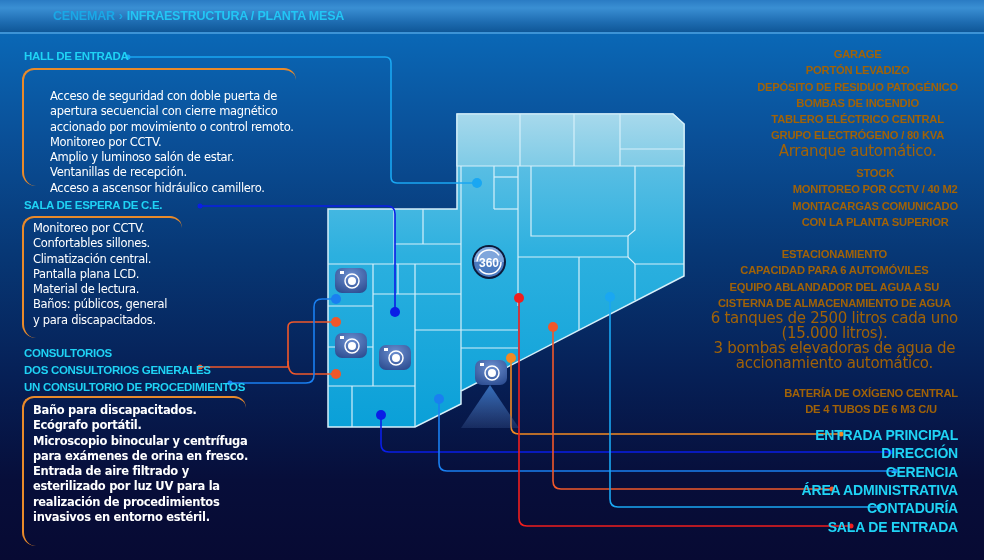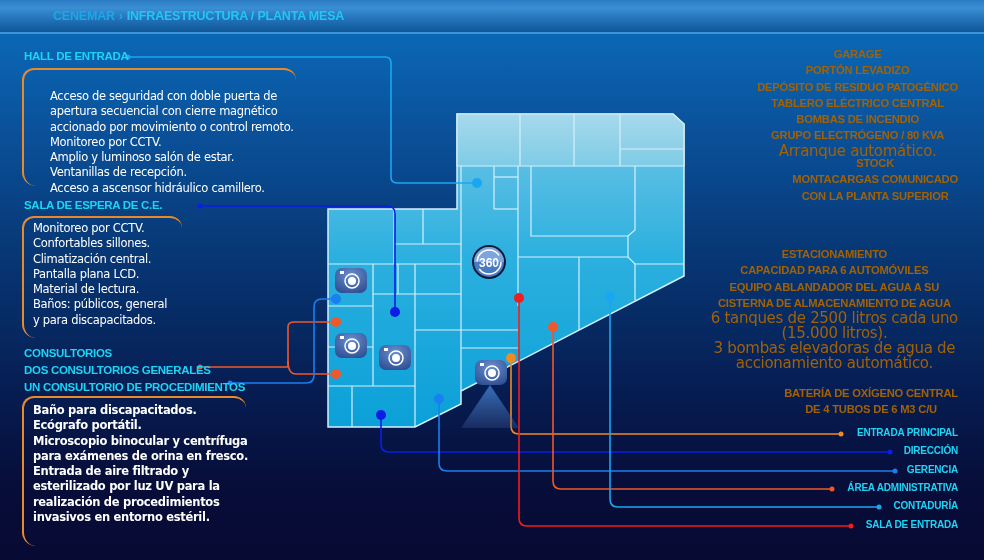--- a/index.html
+++ b/index.html
@@ -19,21 +19,21 @@
   .crumbs .c2 { color:#22c6f5; }
 
   .heading { position:absolute; font-family:"Liberation Sans", sans-serif; font-weight:bold; font-size:11.5px; color:#1fd3f5; letter-spacing:-0.3px; white-space:nowrap; line-height:17px; }
   .box { position:absolute; border-left:2px solid #e98a2a; border-top:2px solid #e98a2a; border-radius:12px 12px 0 14px; }
   .bodytext { position:absolute; font-family:"DejaVu Sans", sans-serif; font-size:11.5px; color:#ffffff; line-height:15.3px; white-space:nowrap; letter-spacing:-0.3px; }
 
   .right { position:absolute; right:26px; text-align:center; font-family:"Liberation Sans", sans-serif; color:#a16207; }
   .right .h { font-weight:bold; font-size:11.2px; line-height:16.3px; letter-spacing:-0.2px; white-space:nowrap; }
   .right .n { font-family:"DejaVu Sans", sans-serif; font-size:15px; line-height:15px; white-space:nowrap; letter-spacing:-0.3px; }
 
-  .legend { position:absolute; right:26px; font-family:"Liberation Sans", sans-serif; font-weight:bold; font-size:10px; color:#1fd3f5; white-space:nowrap; letter-spacing:-0.2px;padding-left:44px; }
+  .legend { position:absolute; right:26px; font-family:"Liberation Sans", sans-serif; font-weight:bold; font-size:14px; color:#1fd3f5; white-space:nowrap; letter-spacing:-0.2px;padding-left:44px; }
 
   svg { position:absolute; left:0; top:0; }
   .cam { cursor:pointer; }
   .pano { cursor:pointer; }
 </style>
 </head>
 <body>
 
 <div class="topbar">
   <div class="crumbs">
@@ -229,28 +229,29 @@
   <div>Entrada de aire filtrado y</div>
   <div>esterilizado por luz UV para la</div>
   <div>realización de procedimientos</div>
   <div>invasivos en entorno estéril.</div>
 </div>
 
 <div class="right" style="top:46px;">
   <div class="h">GARAGE</div>
   <div class="h">PORTÓN LEVADIZO</div>
   <div class="h">DEPÓSITO DE RESIDUO PATOGÉNICO</div>
+  <div class="h">BOMBAS DE INCENDIO</div>
   <div class="h">TABLERO ELÉCTRICO CENTRAL</div>
-  <div class="h">BOMBAS DE INCENDIO</div>
   <div class="h">GRUPO ELECTRÓGENO / 80 KVA</div>
   <div class="n">Arranque automático.</div>
 </div>
 
-<div class="right" style="top:155px;">
+<div class="right" style="top:165px;">
   <div class="h">STOCK</div>
+  <div class="h">MONITOREO POR CCTV / 40 M2</div>
   <div class="h">MONTACARGAS COMUNICADO</div>
   <div class="h">CON LA PLANTA SUPERIOR</div>
 </div>
 
 <div class="right" style="top:246px;">
   <div class="h">ESTACIONAMIENTO</div>
   <div class="h">CAPACIDAD PARA 6 AUTOMÓVILES</div>
   <div class="h">EQUIPO ABLANDADOR DEL AGUA A SU</div>
   <div class="h">CISTERNA DE ALMACENAMIENTO DE AGUA</div>
   <div class="n">6 tanques de 2500 litros cada uno</div>

